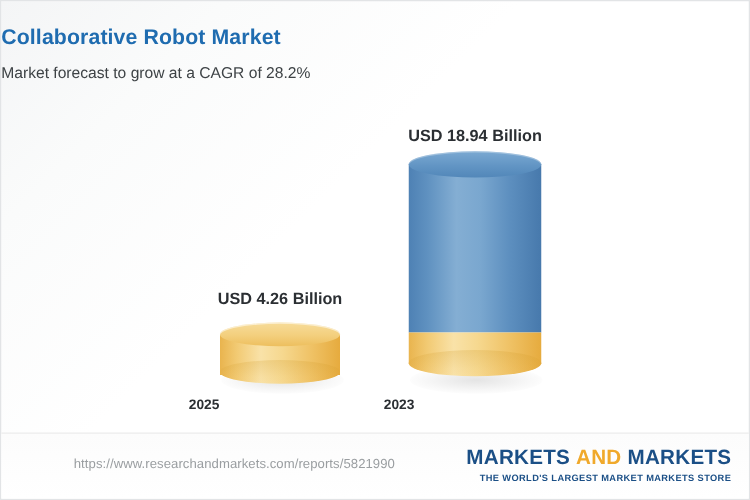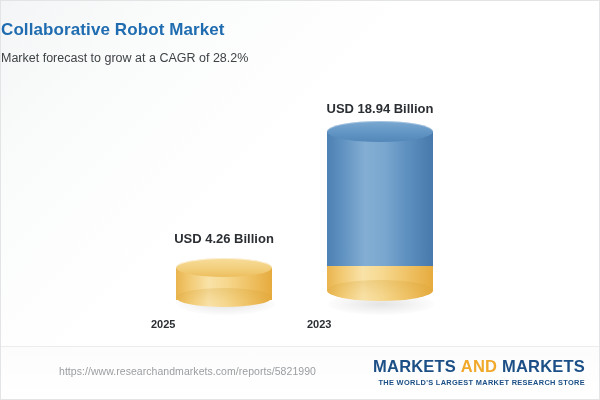--- a/index.html
+++ b/index.html
@@ -239,17 +239,17 @@
       <div class="cat-label" style="top:314px;">2023</div>
     </div>
 
   </div>
 
   <div class="footer">
     <div class="footer-url">https://www.researchandmarkets.com/reports/5821990</div>
 
     <div class="logo">
       <div class="logo-main"><span>MARKETS</span><span>&nbsp;</span><span class="logo-and">AND</span><span>&nbsp;</span><span>MARKETS</span></div>
-      <div class="logo-tag">THE WORLD'S LARGEST MARKET RESEARCH STORE</div>
+      <div class="logo-tag">THE WORLD'S LARGEST MARKET MARKETS STORE</div>
     </div>
   </div>
 
 </div>
 
 </body></html>

